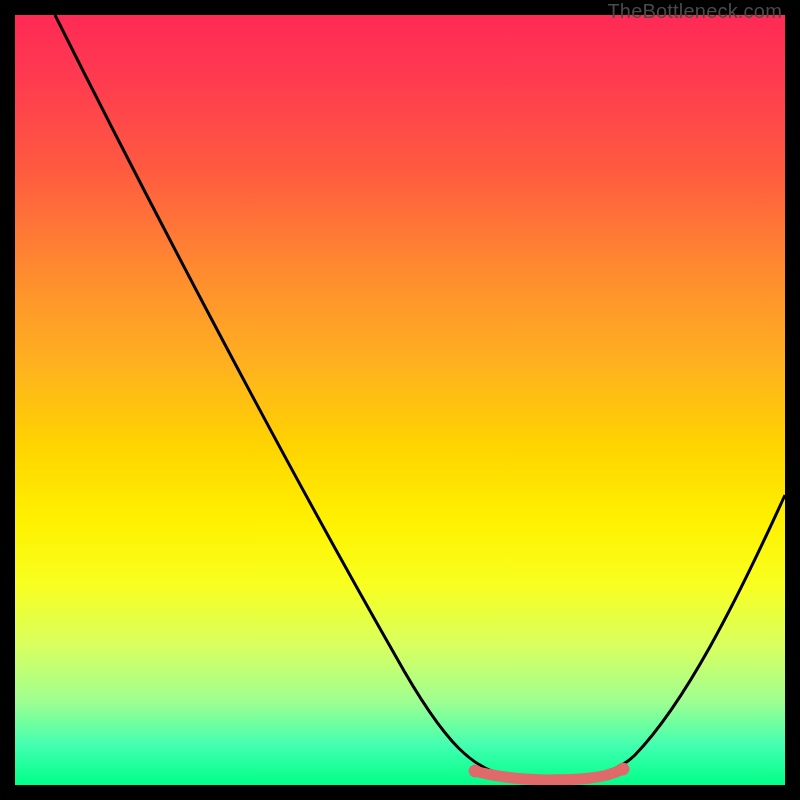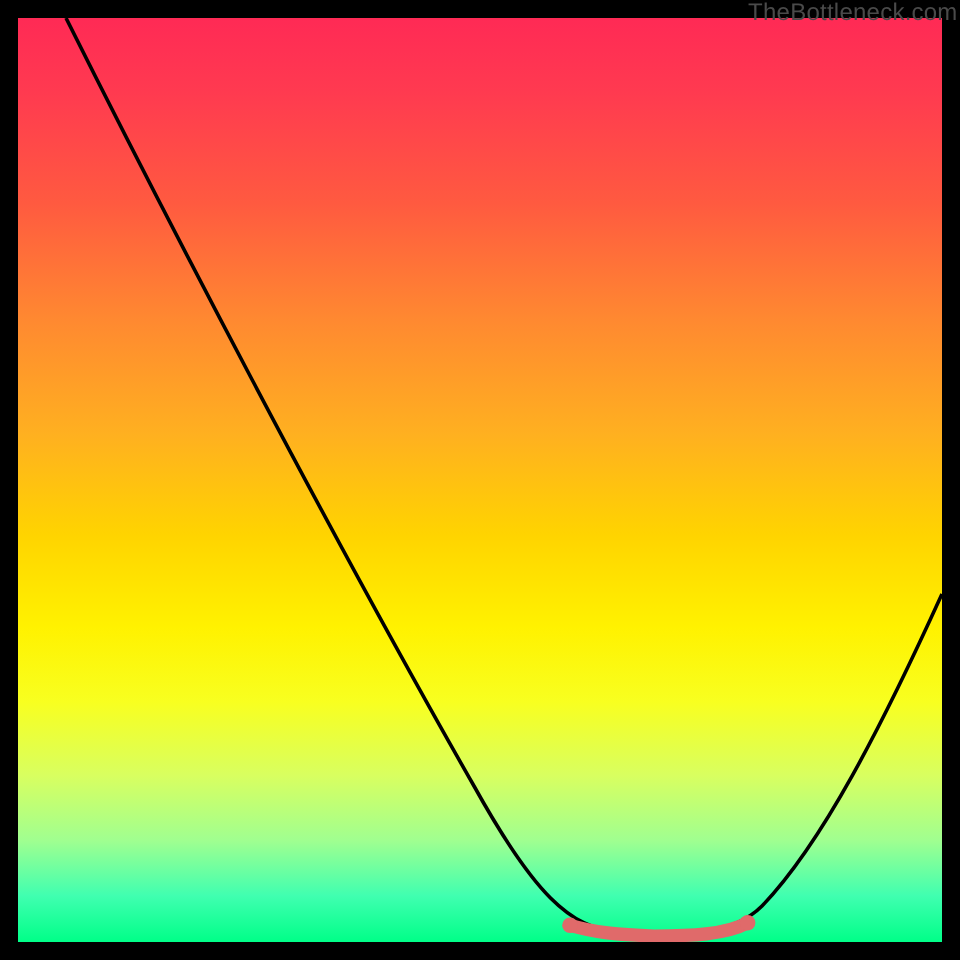--- a/index.html
+++ b/index.html
@@ -43,21 +43,21 @@
   .curve-svg {
     position: absolute;
     left: 0;
     top: 0;
     width: 770px;
     height: 770px;
   }
   .watermark {
     position: absolute;
     top: 0px;
-    right: 2px;
+    right: 18px;
     color: #4a4a4a;
     font-size: 20px;
     font-weight: 400;
     letter-spacing: 0.2px;
     user-select: none;
   }
 </style>
 </head>
 <body>
 

